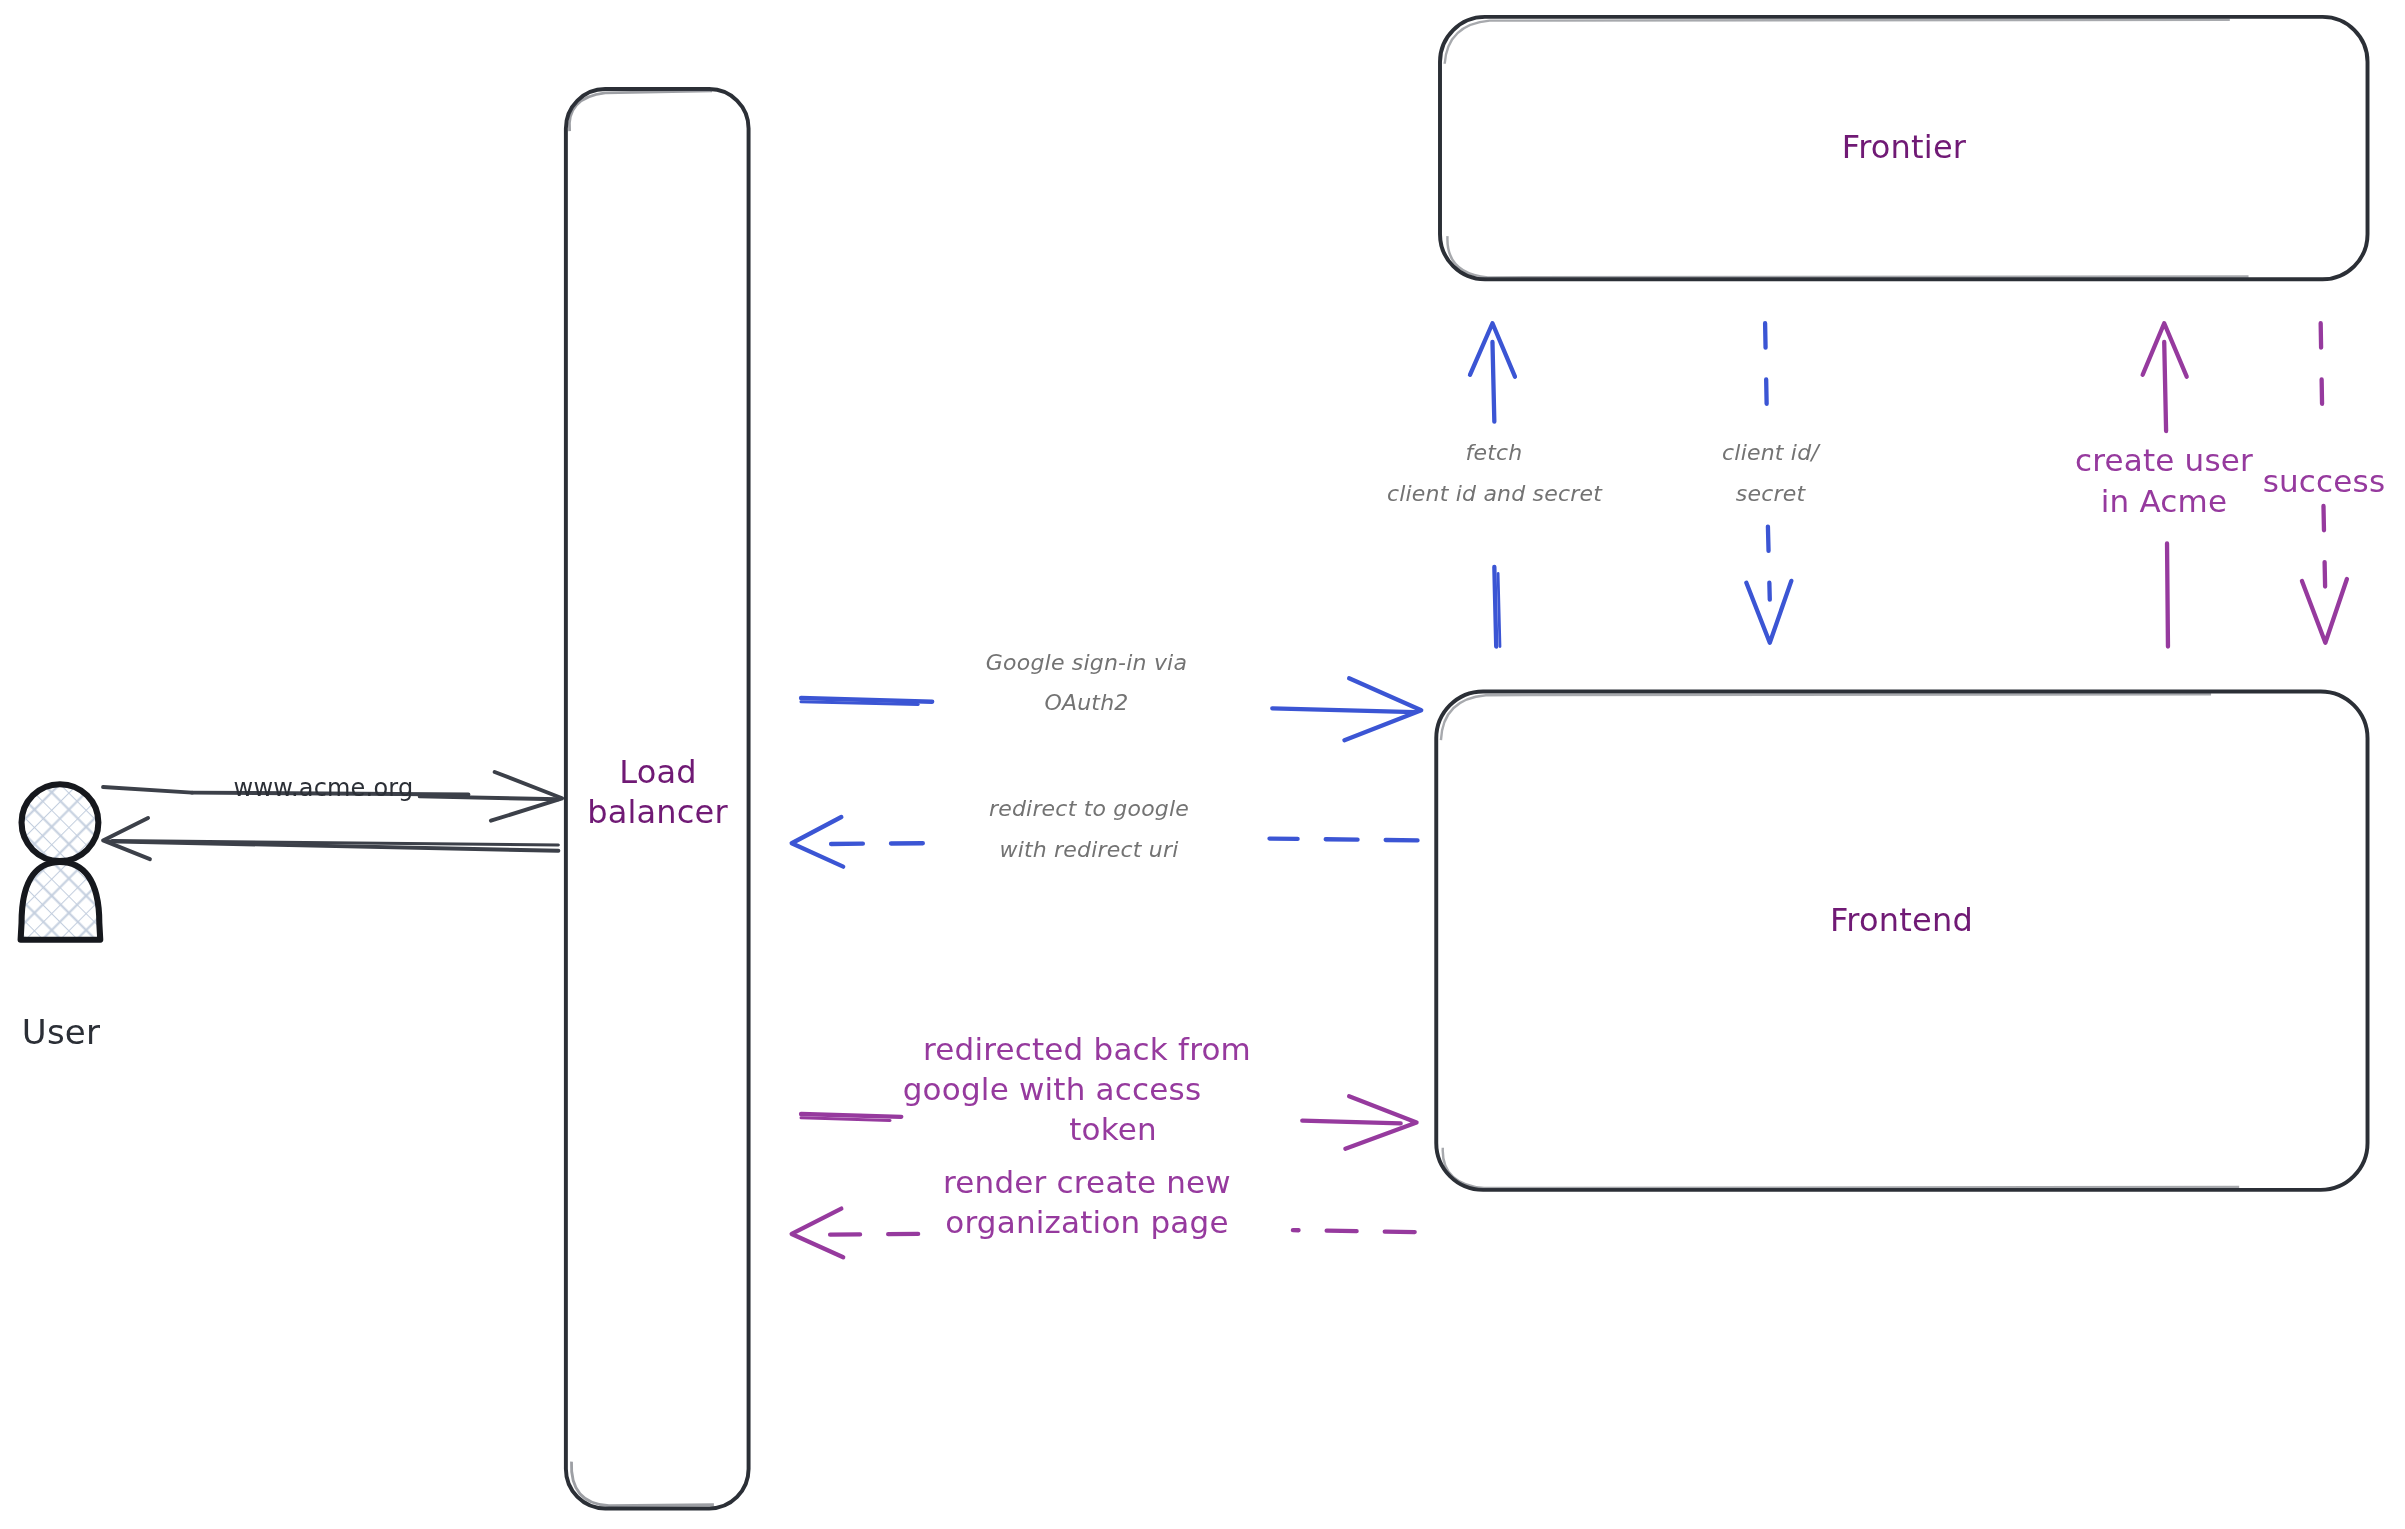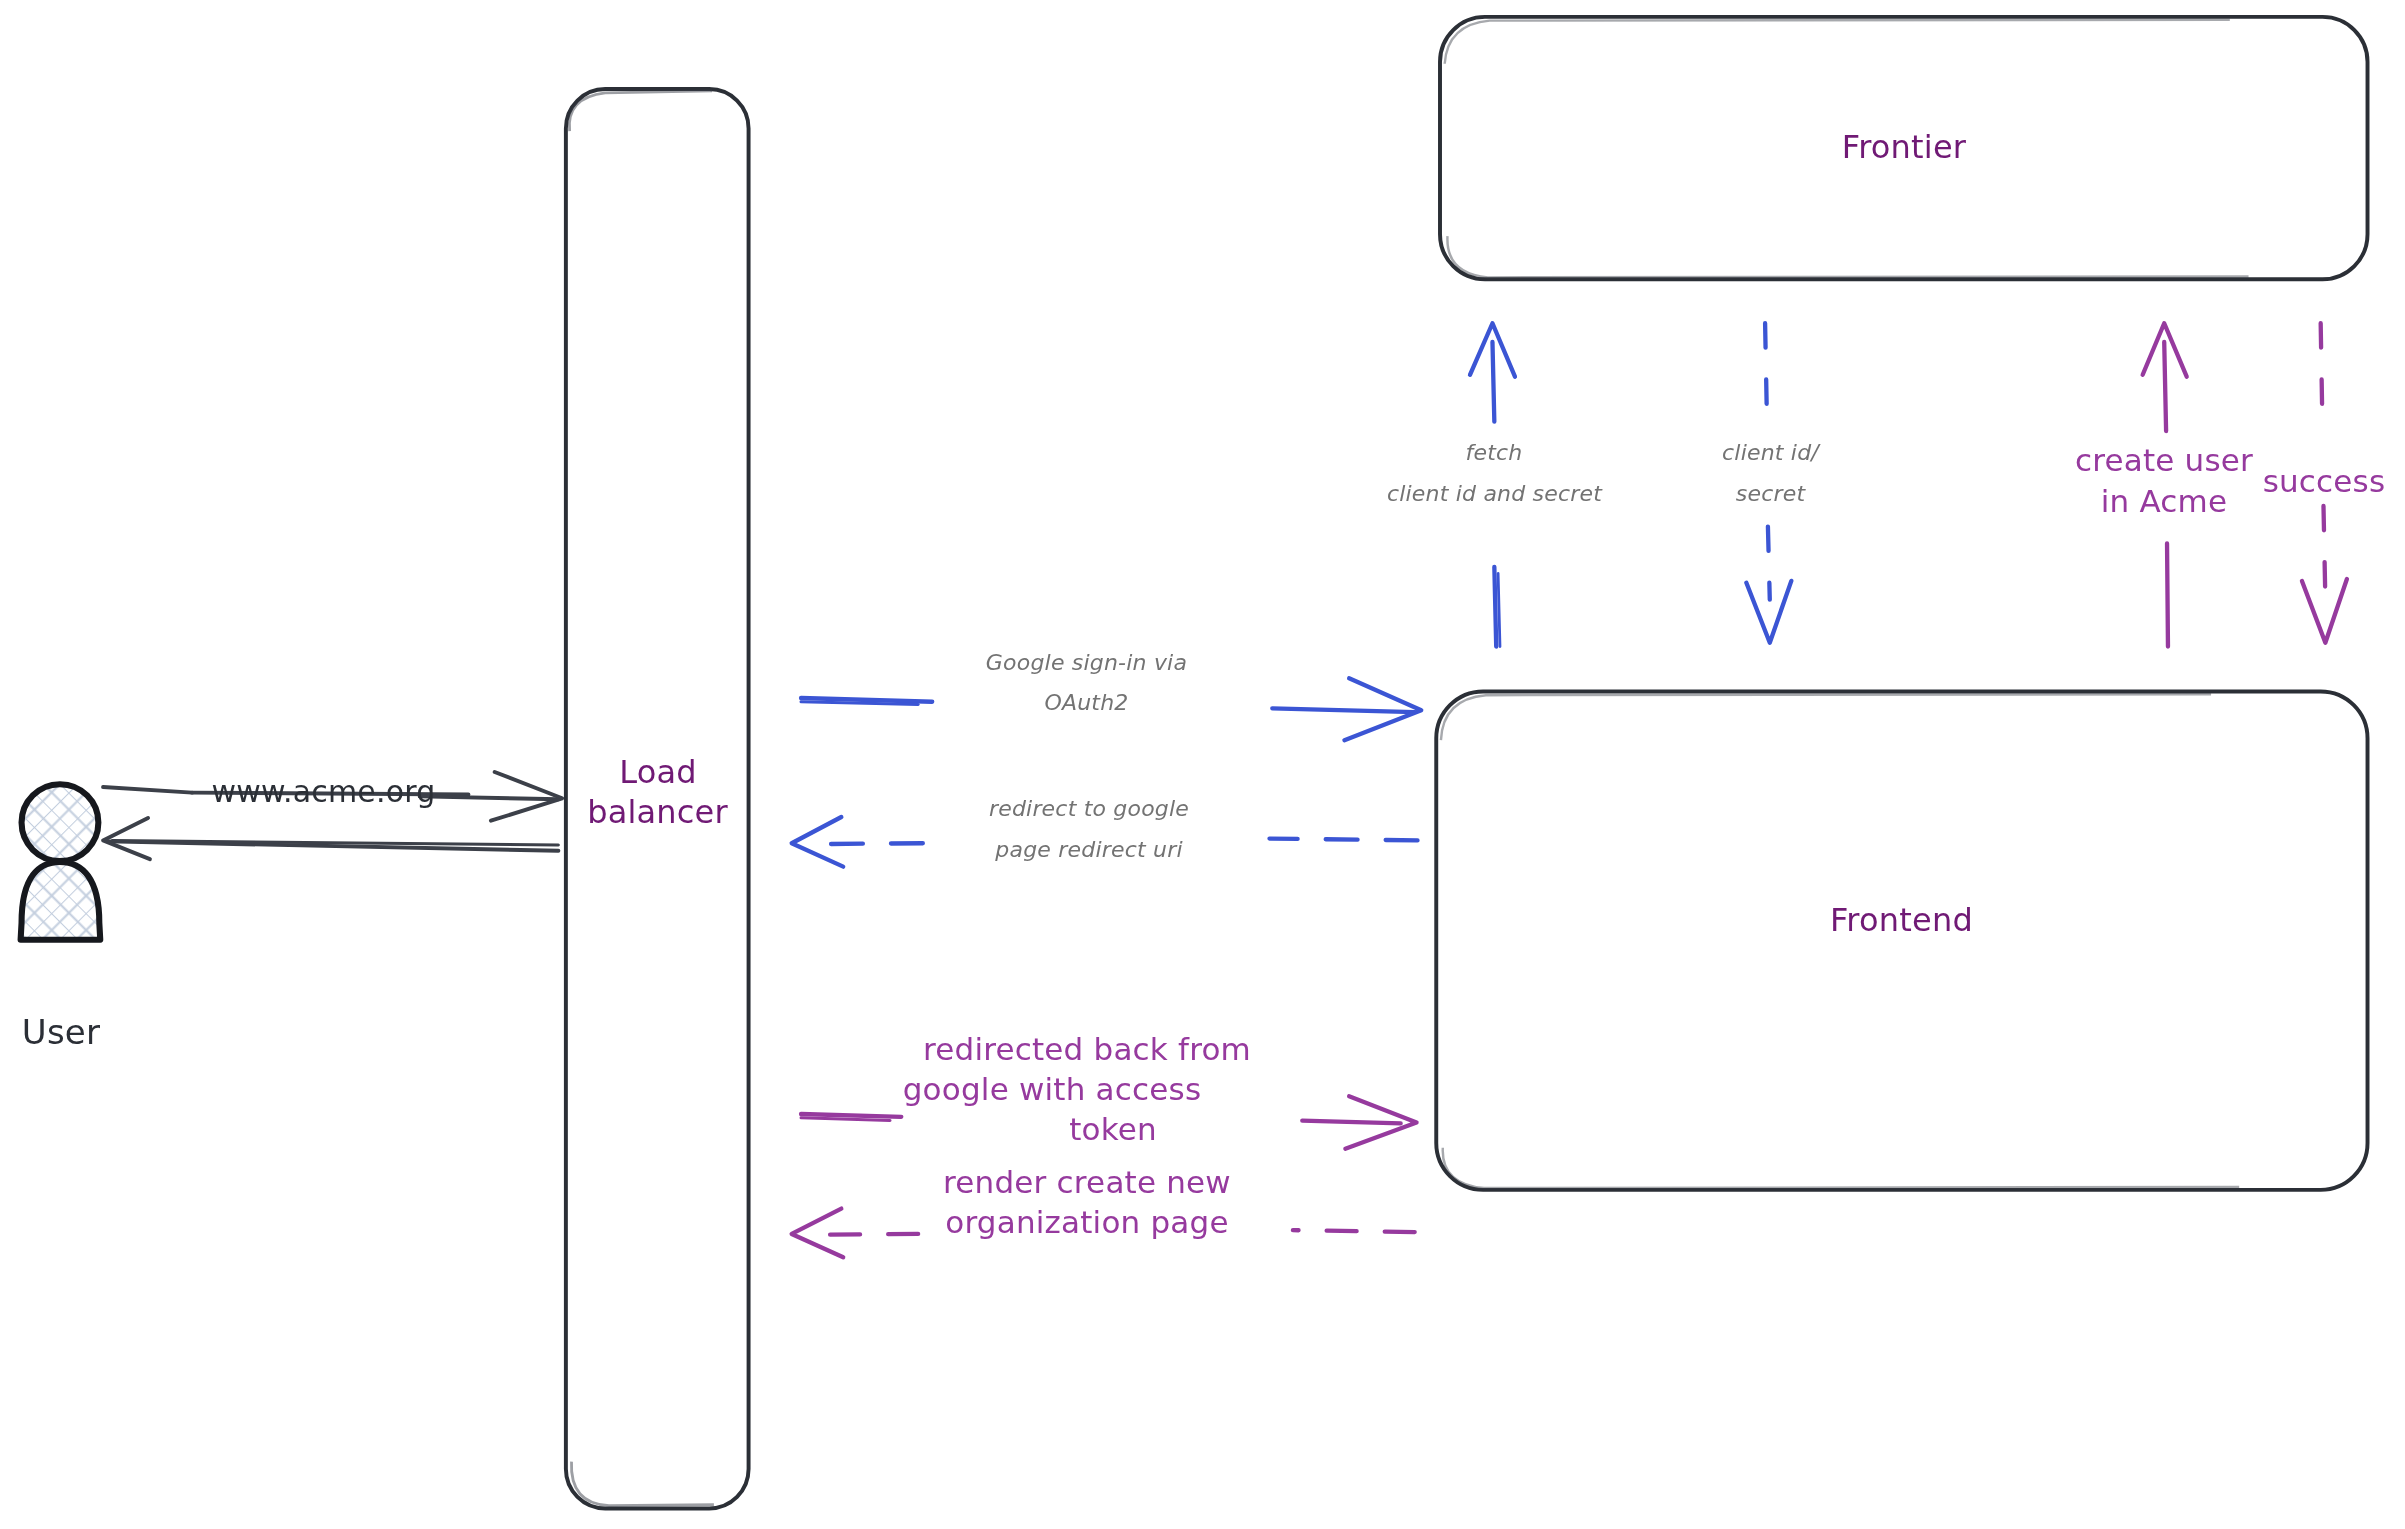--- a/index.html
+++ b/index.html
@@ -44,21 +44,21 @@
     font-style: italic;
   }
   .edge-label-purple {
     color: #963a9e;
     font-size: 31px;
     text-align: center;
     font-weight: 400;
   }
   .edge-label-dark {
     color: #2b2f36;
-    font-size: 30px;
+    font-size: 24px;
     text-align: center;
     font-weight: 400;
   }
   .actor-label {
     color: #2b2f36;
     font-size: 34px;
     text-align: center;
   }
 </style>
 </head>
@@ -172,21 +172,21 @@
   <div class="lbl node-label" style="left:1440px; top:129px; width:928px;">Frontier</div>
 
   <div class="lbl node-label" style="left:1436px; top:902px; width:931px;">Frontend</div>
 
   <div class="lbl edge-label-dark" style="left:183px; top:774px; width:281px;">www.acme.org</div>
 
   <div class="lbl edge-label-blue" style="left:899px; top:650px; width:375px;">Google sign-in via</div>
   <div class="lbl edge-label-blue" style="left:899px; top:690px; width:375px;">OAuth2</div>
 
   <div class="lbl edge-label-blue" style="left:904px; top:796px; width:370px;">redirect to google</div>
-  <div class="lbl edge-label-blue" style="left:904px; top:837px; width:370px;">page redirect uri</div>
+  <div class="lbl edge-label-blue" style="left:904px; top:837px; width:370px;">with redirect uri</div>
 
   <div class="lbl edge-label-purple" style="left:881px; top:1031px; width:412px;">redirected back from</div>
   <div class="lbl edge-label-purple" style="left:846px; top:1071px; width:412px;">google with access</div>
   <div class="lbl edge-label-purple" style="left:907px; top:1111px; width:412px;">token</div>
 
   <div class="lbl edge-label-purple" style="left:895px; top:1164px; width:384px;">render create new</div>
   <div class="lbl edge-label-purple" style="left:895px; top:1204px; width:384px;">organization page</div>
 
   <div class="lbl edge-label-blue" style="left:1363px; top:440px; width:262px;">fetch</div>
   <div class="lbl edge-label-blue" style="left:1293px; top:481px; width:403px;">client id and secret</div>

